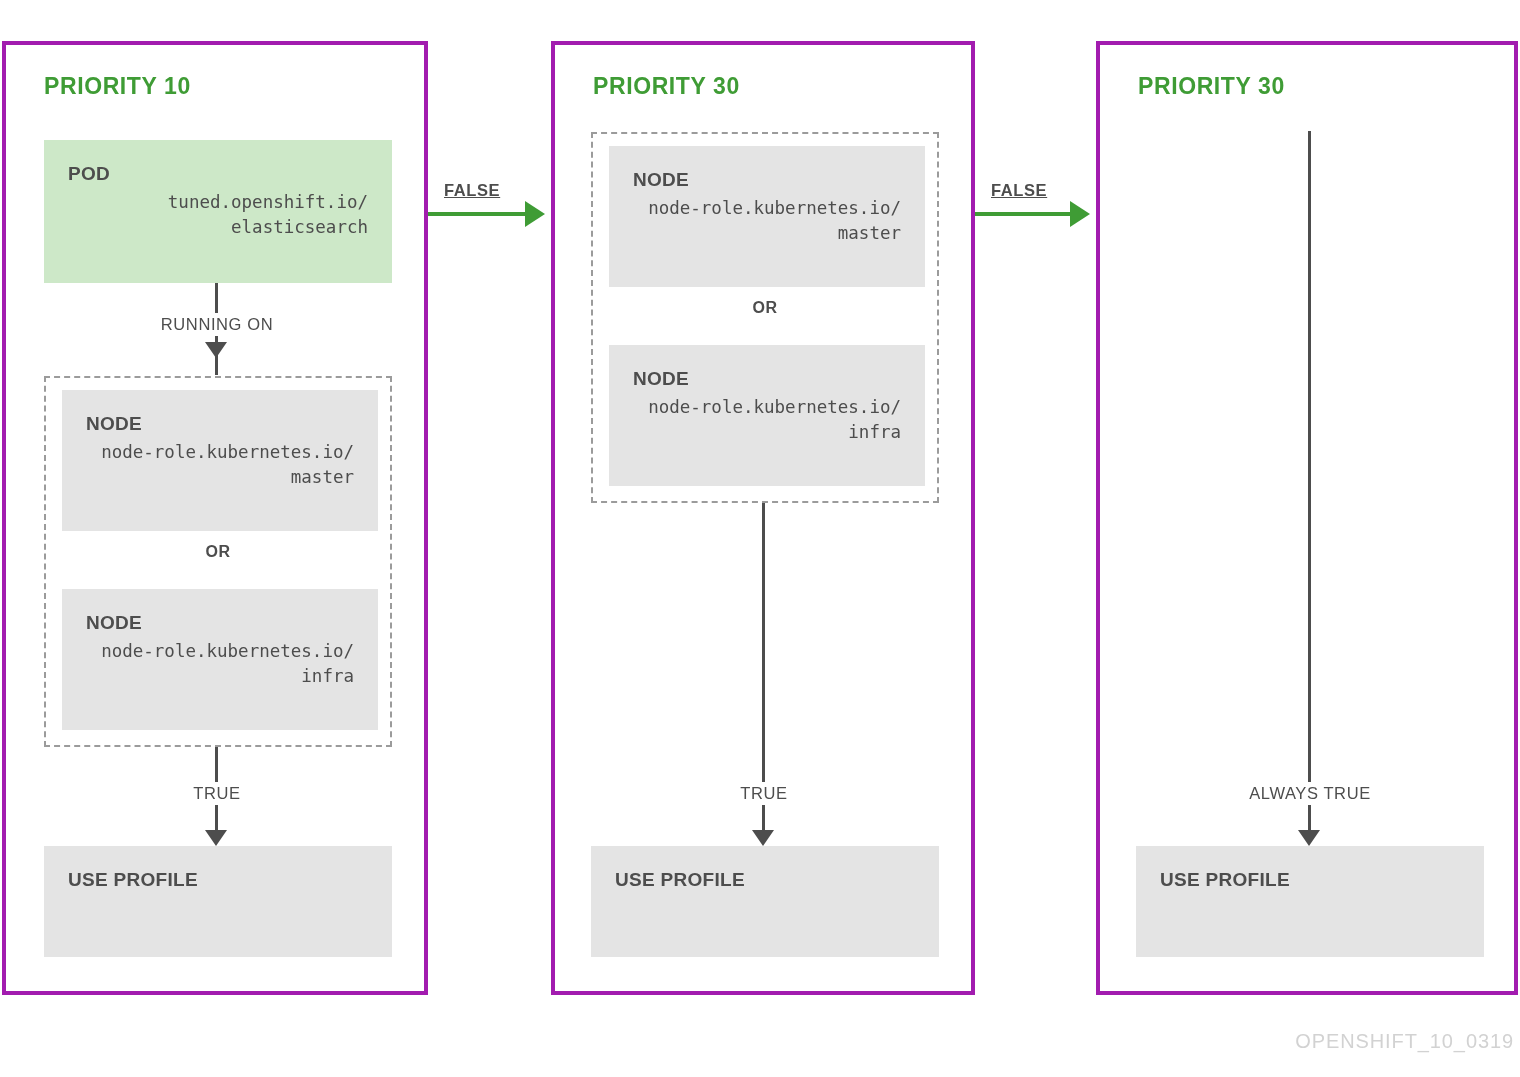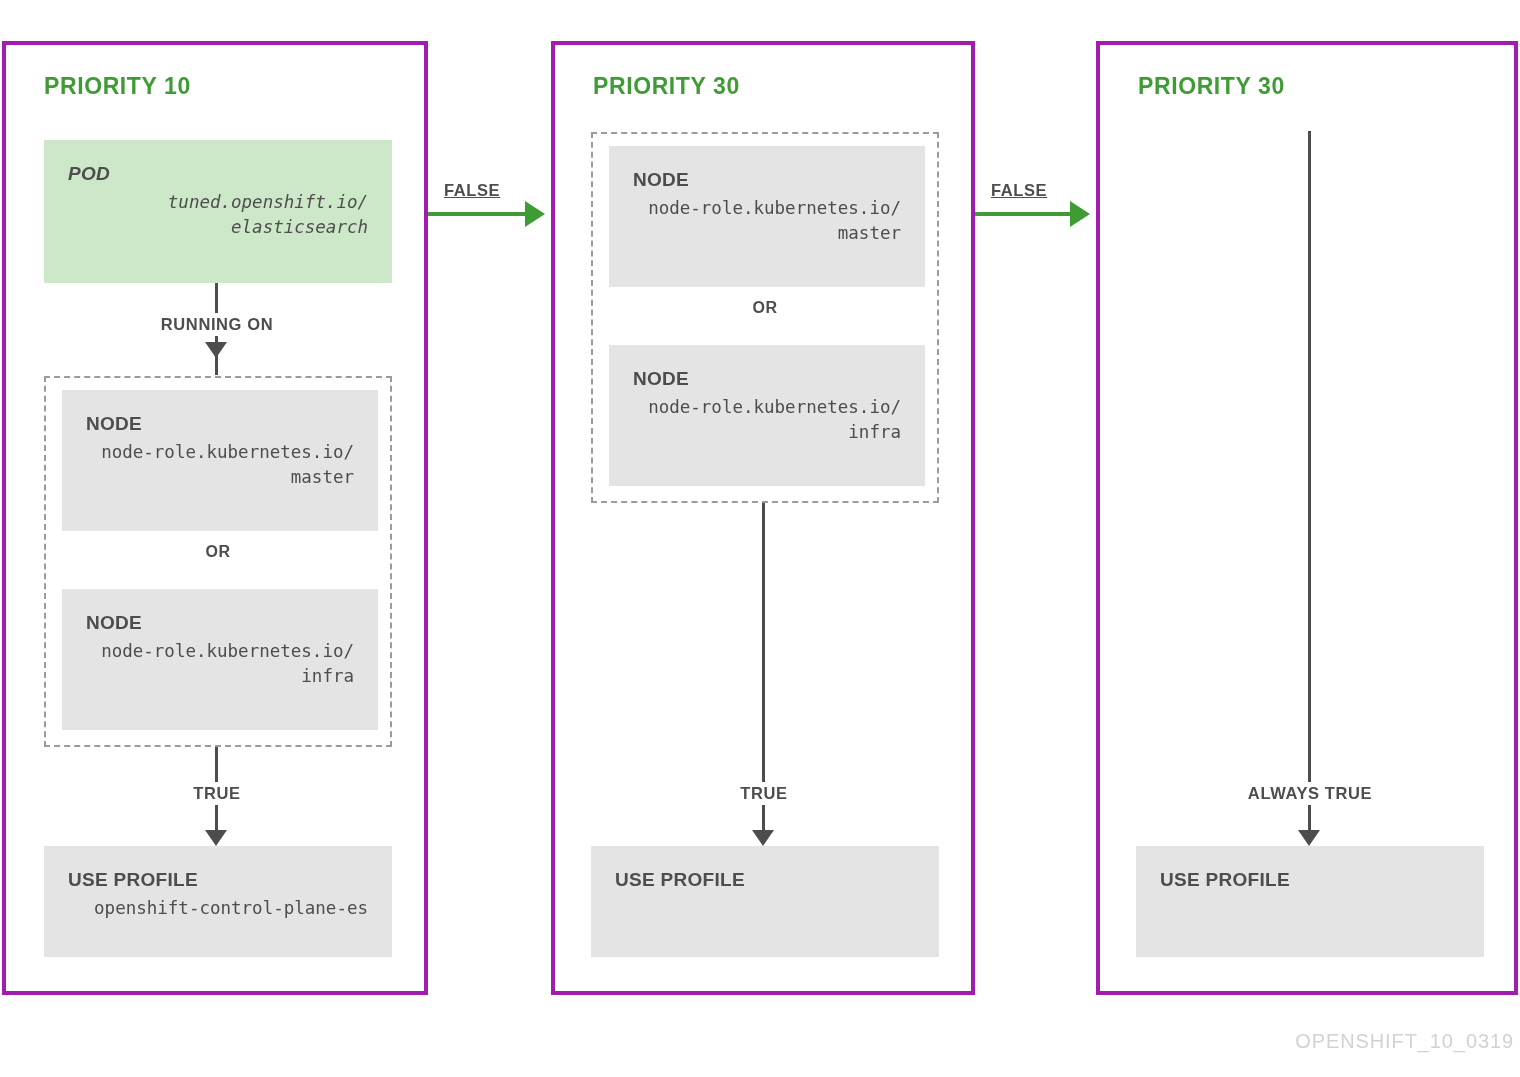--- a/index.html
+++ b/index.html
@@ -94,21 +94,21 @@
     width: 0;
     height: 0;
     border-left: 11px solid transparent;
     border-right: 11px solid transparent;
     border-top: 16px solid #4d4d4d;
   }
   .vlabel {
     position: absolute;
     background: #ffffff;
     font-size: 16.5px;
-    font-weight: bold;
+    font-weight: normal;
     color: #4d4d4d;
     letter-spacing: 0.6px;
     white-space: nowrap;
     padding: 2px 8px;
     transform: translateX(-50%);
   }
 
   
   .hline {
     position: absolute;
@@ -143,21 +143,21 @@
     letter-spacing: 0.9px;
   }
 </style>
 </head>
 <body>
 
 <div class="column" id="col-1">
 
   <div class="column-title">PRIORITY 10</div>
 
-  <div class="card pod" style="left:38px; top:95px; width:348px; height:143px;font-style:italic;">
+  <div class="card pod" style="left:38px; top:95px; width:348px; height:143px;">
     <div class="card-title">POD</div>
     <div class="card-value">tuned.openshift.io/
 elasticsearch</div>
   </div>
 
   <div class="vline" style="left:209px; top:238px; height:92px;"></div>
   <div class="vlabel" style="left:211px; top:268px;">RUNNING ON</div>
   <div class="varrow-head" style="left:199px; top:297px;"></div>
 
   <div class="dashed-group" style="left:38px; top:331px; width:348px; height:371px;">
@@ -176,21 +176,20 @@
 infra</div>
     </div>
   </div>
 
   <div class="vline" style="left:209px; top:702px; height:95px;"></div>
   <div class="vlabel" style="left:211px; top:737px;">TRUE</div>
   <div class="varrow-head" style="left:199px; top:785px;"></div>
 
   <div class="card" style="left:38px; top:801px; width:348px; height:111px;">
     <div class="card-title">USE PROFILE</div>
-    <div class="card-value">openshift-control-plane-es</div>
   </div>
 </div>
 
 <div class="hline" style="left:428px; top:212px; width:100px;"></div>
 <div class="harrow-head" style="left:525px; top:201px;"></div>
 <div class="hlabel" style="left:444px; top:181px;">FALSE</div>
 
 <div class="column" id="col-2">
 
   <div class="column-title">PRIORITY 30</div>

